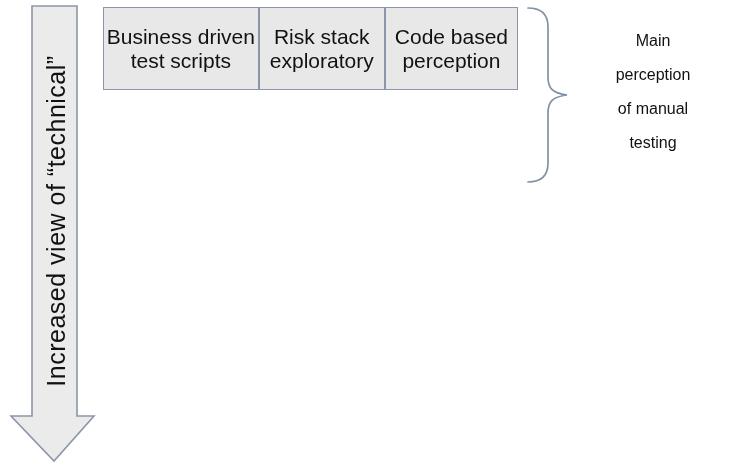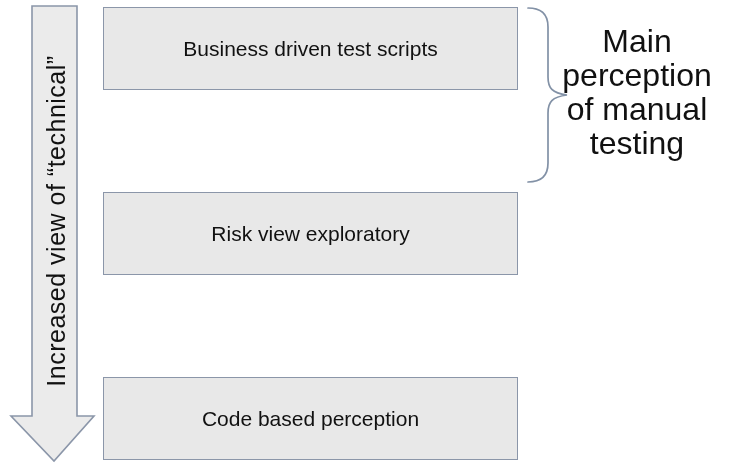--- a/index.html
+++ b/index.html
@@ -35,21 +35,20 @@
   }
 
   
   .boxes {
     position: absolute;
     left: 103px;
     top: 7px;
     width: 415px;
     height: 453px;
     display: flex;
-    flex-direction: column;
     justify-content: space-between;
   }
   .box {
     height: 83px;
     background: var(--box-fill, #e8e8e8);
     border: 1.5px solid var(--box-border, #8b96a9);
     box-sizing: border-box;
     display: flex;
     align-items: center;
     justify-content: center;
@@ -60,43 +59,43 @@
   
   #brace-svg {
     position: absolute;
     left: 520px;
     top: 0;
   }
 
   
   .annotation {
     position: absolute;
-    left: 556px;
+    left: 572px;
     top: 24px;
     width: 162px;
     text-align: center;
-    font-size: 32px;
+    font-size: 16px;
     line-height: 34px;
     white-space: pre-line;
     color: var(--text, #111111);
   }
 </style>
 </head>
 <body>
 
 <div id="canvas">
 
   <svg id="arrow-svg" width="110" height="470" viewBox="0 0 110 470">
     <polygon points="32,6 77,6 77,416 94,416 54,461 11,416 32,416" style="fill:var(--arrow-fill, #ebebeb); stroke:var(--box-border, #8b96a9); stroke-width:1.6; stroke-linejoin:miter;"></polygon>
   </svg>
   <div class="arrow-label">Increased view of “technical”</div>
 
   <div class="boxes">
     <div class="box">Business driven test scripts</div>
-    <div class="box">Risk view exploratory</div>
+    <div class="box">Risk stack exploratory</div>
     <div class="box">Code based perception</div>
   </div>
 
   <svg id="brace-svg" width="60" height="200" viewBox="0 0 60 200">
     <path d="M 8,8 C 20,8 28,13 28,27 L 28,77 C 28,88 32,93 47,95 C 32,97 28,102 28,113 L 28,163 C 28,177 20,182 8,182" style="fill:none; stroke:var(--brace, #8291a6); stroke-width:1.7; stroke-linecap:round;"></path>
   </svg>
 
   <div class="annotation">Main
 perception
 of manual

